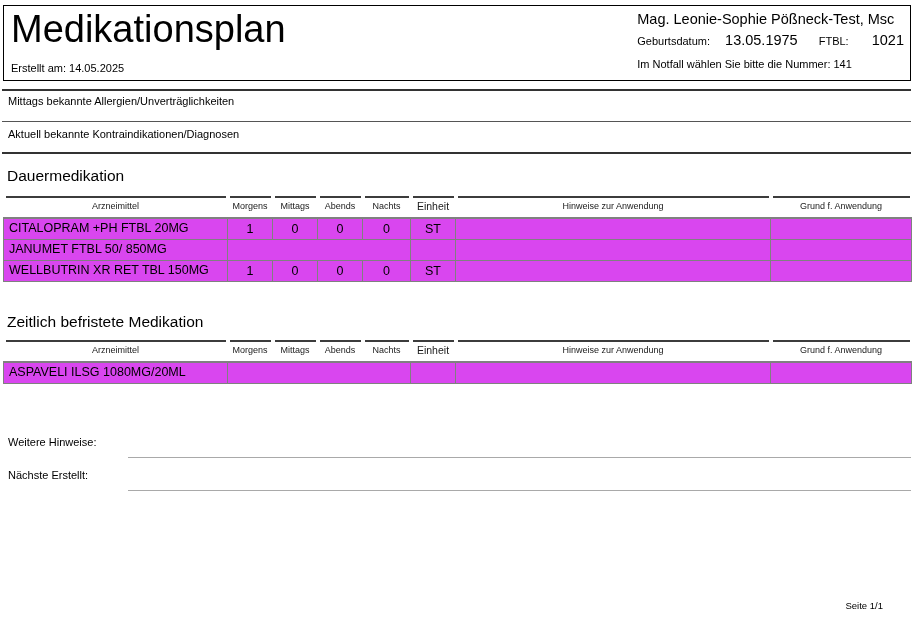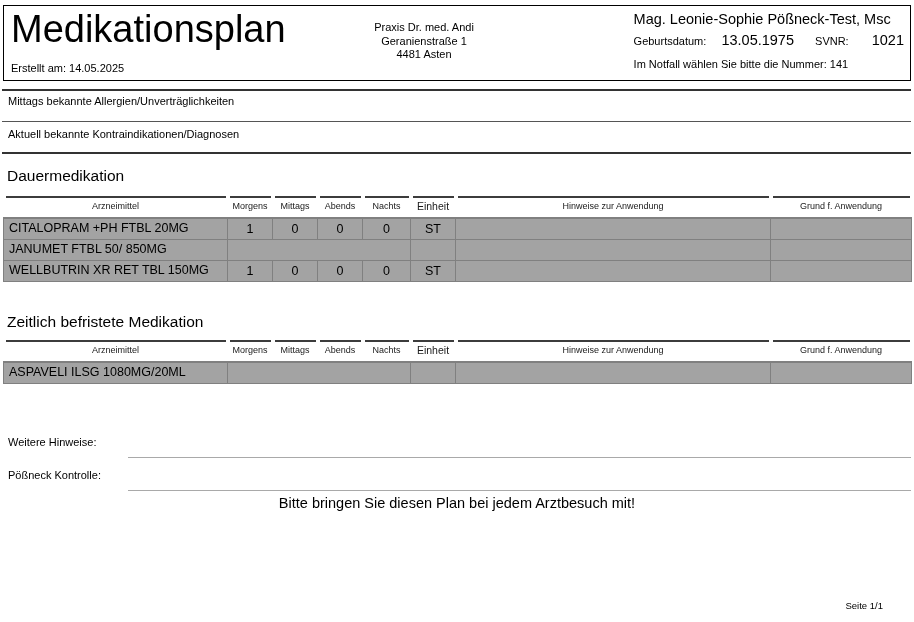--- a/index.html
+++ b/index.html
@@ -38,21 +38,21 @@
   .tbl-dauer { top:196px; }
   .tbl-befristet { top:340px; }
   th {
     position:relative; font-weight:400; font-size:9px; color:#1a1a1a;
     height:22px; vertical-align:middle; text-align:center; padding:2px 1px 4px;
   }
   th.einheit-h { font-size:10.5px; }
   th::before { content:""; position:absolute; top:0; left:2px; right:2px; height:2px; background:#3c3c3c; }
   td {
     border:1px solid #808080; font-size:12.5px; height:21px;
-    padding:2px 5px; vertical-align:middle; background:#a3a3a3;
+    padding:2px 5px; vertical-align:middle; background:#d946ef;
   }
   tbody tr:first-child td { border-top-width:2px; }
   td.name { text-align:left; line-height:15px; }
   td.num, td.unit { text-align:center; padding:2px 2px; }
   
   .write-row { position:absolute; left:3px; right:3px; height:22px; }
   .wr-1 { top:436px; }
   .wr-2 { top:469px; }
   .write-label { position:absolute; left:5px; top:0; font-size:11px; }
   .write-line { position:absolute; left:125px; right:0; bottom:0; border-bottom:1px solid #a9a9a9; height:0; }
@@ -60,31 +60,26 @@
   .page-num { position:absolute; right:31px; top:600px; font-size:9.5px; }
 </style>
 </head>
 <body>
 
 <div class="page">
 
   <div class="header-box">
     <div class="doc-title">Medikationsplan</div>
     <div class="created">Erstellt am: 14.05.2025</div>
-    <div class="practice">
-      <div>Praxis Dr. med. Andi</div>
-      <div>Geranienstraße 1</div>
-      <div>4481 Asten</div>
-    </div>
     <div class="patient">
       <div class="patient-name">Mag. Leonie-Sophie Pößneck-Test, Msc</div>
       <div class="patient-line2">
         <span>Geburtsdatum:</span>
         <span class="big v1">13.05.1975</span>
-        <span class="l2">SVNR:</span>
+        <span class="l2">FTBL:</span>
         <span class="big v2">1021</span>
       </div>
       <div class="patient-line3">Im Notfall wählen Sie bitte die Nummer: 141</div>
     </div>
   </div>
 
   <div class="rule rule-1"></div>
   <div class="sec-label sec-allergy">Mittags bekannte Allergien/Unverträglichkeiten</div>
   <div class="rule rule-2"></div>
   <div class="sec-label sec-contra">Aktuell bekannte Kontraindikationen/Diagnosen</div>
@@ -178,20 +173,19 @@
         <td></td>
       </tr>
     </tbody>
   </table>
 
   <div class="write-row wr-1">
     <span class="write-label">Weitere Hinweise:</span>
     <span class="write-line"></span>
   </div>
   <div class="write-row wr-2">
-    <span class="write-label">Pößneck Kontrolle:</span>
+    <span class="write-label">Nächste Erstellt:</span>
     <span class="write-line"></span>
   </div>
 
-  <div class="bring-note">Bitte bringen Sie diesen Plan bei jedem Arztbesuch mit!</div>
   <div class="page-num">Seite 1/1</div>
 
 </div>
 
 </body></html>

